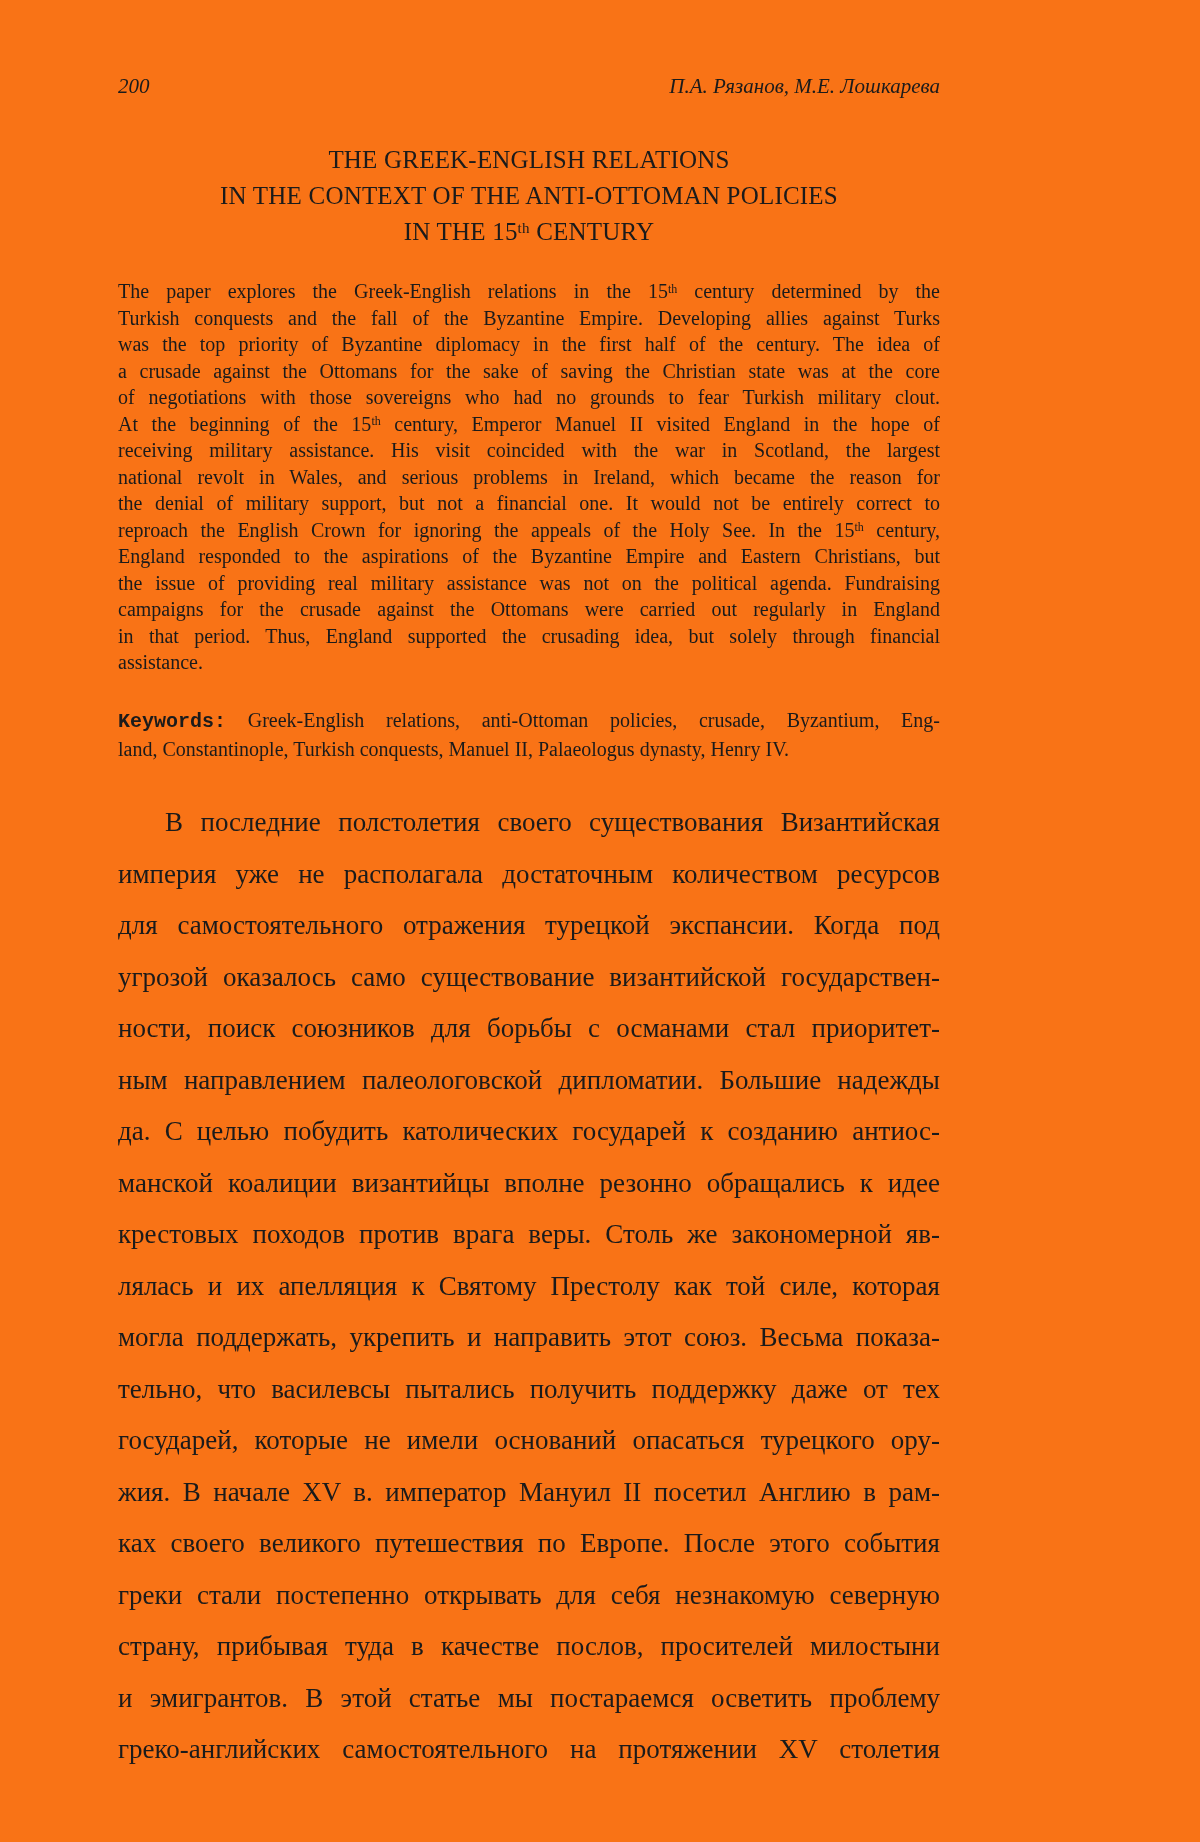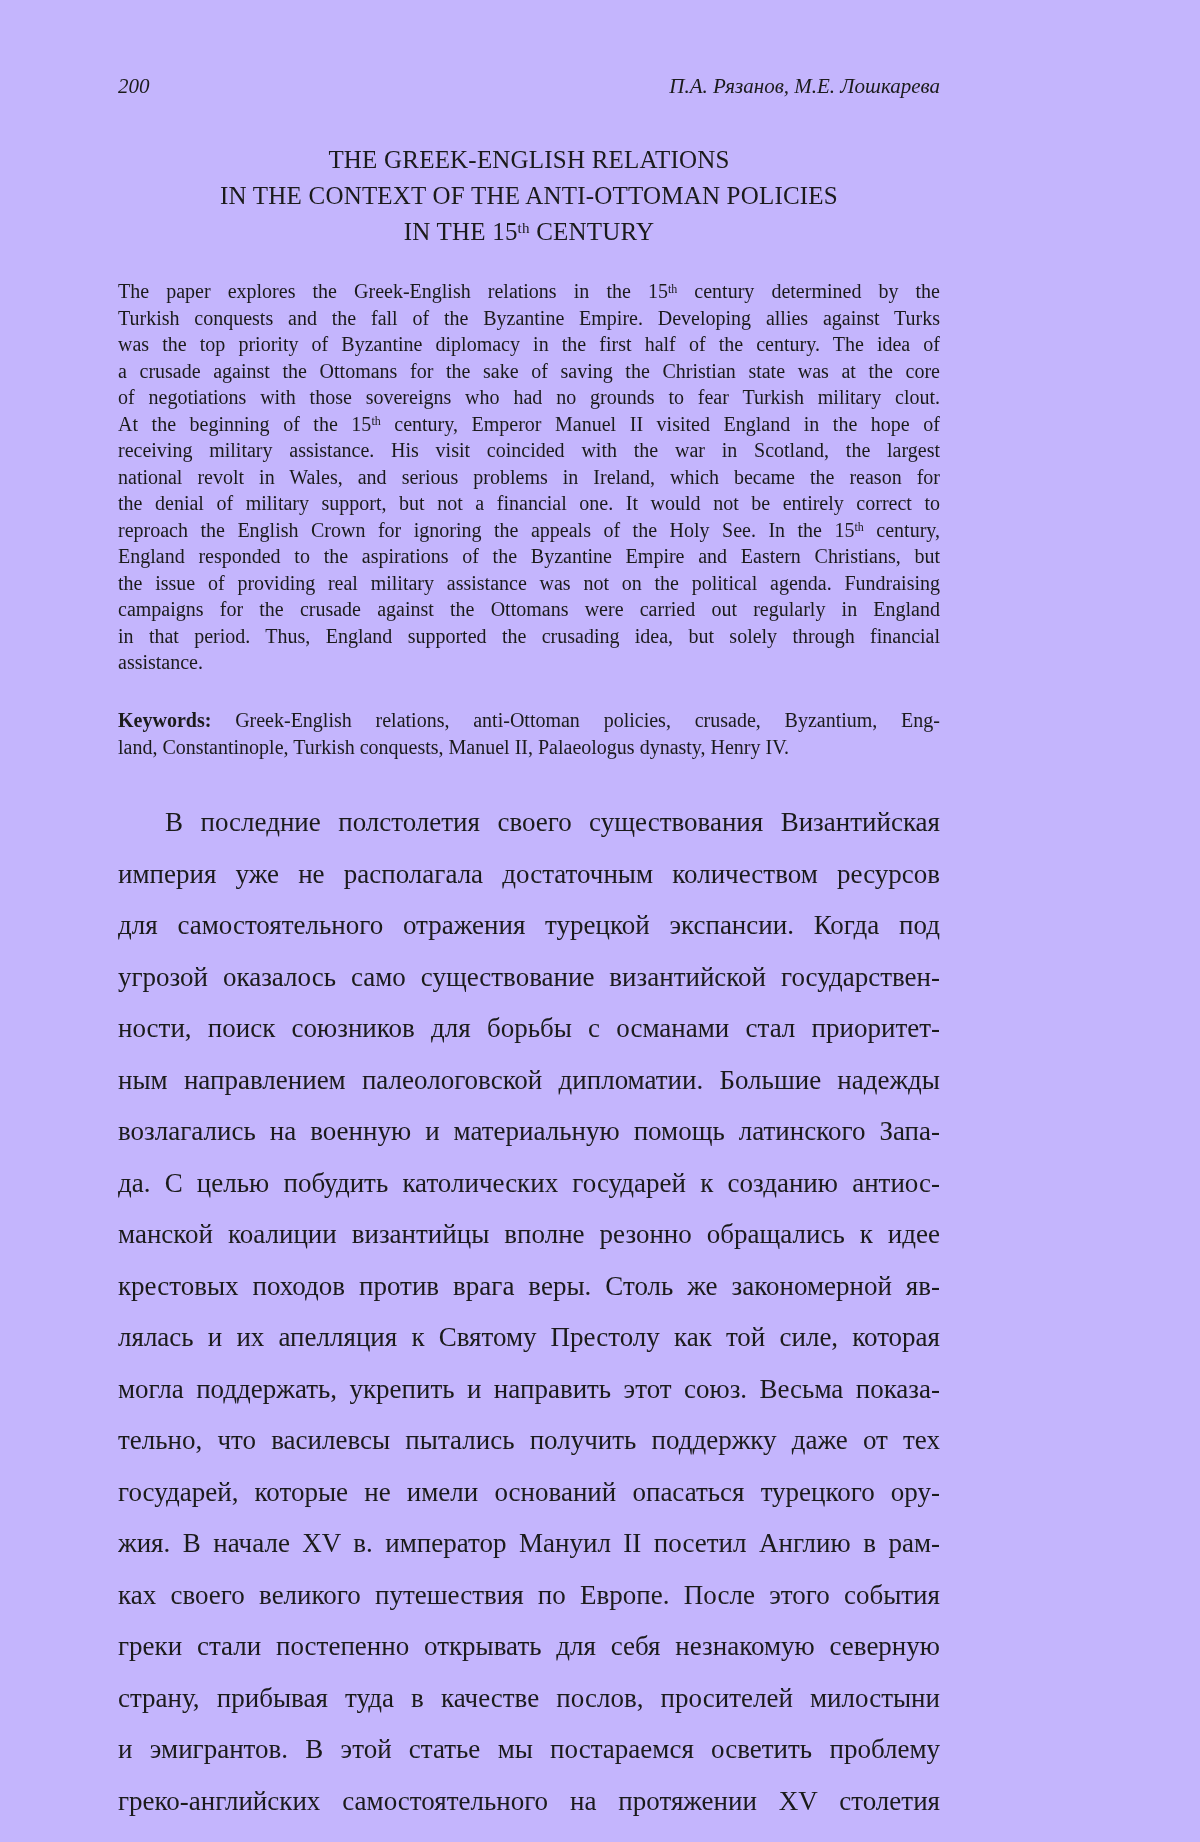--- a/index.html
+++ b/index.html
@@ -8,21 +8,21 @@
     width: 1200px;
     height: 1842px;
     background: #ffffff;
     font-family: "Liberation Serif", serif;
     color: #1b1b1b;
   }
   .page {
     position: relative;
     width: 1200px;
     height: 1842px;
-    background: #c4b5fd;
+    background: #f97316;
     overflow: hidden;
   }
   .block {
     position: absolute;
     left: 118px;
     width: 822px;
   }
   
   .line {
     text-align: justify;
@@ -75,21 +75,21 @@
   }
   .body-text .line:first-child { text-indent: 47px; }
 
   sup {
     font-size: 0.6em;
     vertical-align: baseline;
     position: relative;
     top: -0.45em;
     line-height: 0;
   }
-  .b { font-weight: bold; }
+  .b { font-weight: bold; font-family: Liberation Mono, monospace; }
 </style>
 </head>
 <body>
 
 <div class="page">
 
   <div class="block header">
     <span class="page-number">200</span>
     <div class="running-head">П.А. Рязанов, М.Е. Лошкарева</div>
   </div>
@@ -123,21 +123,20 @@
       <div class="line last"><span>land, Constantinople, Turkish conquests, Manuel II, Palaeologus dynasty, Henry IV.</span></div>
     </div>
 
   <div class="block body-text justify-last">
       <div class="line"><span>В последние полстолетия своего существования Византийская</span></div>
       <div class="line"><span>империя уже не располагала достаточным количеством ресурсов</span></div>
       <div class="line"><span>для самостоятельного отражения турецкой экспансии. Когда под</span></div>
       <div class="line"><span>угрозой оказалось само существование византийской государствен-</span></div>
       <div class="line"><span>ности, поиск союзников для борьбы с османами стал приоритет-</span></div>
       <div class="line"><span>ным направлением палеологовской дипломатии. Большие надежды</span></div>
-      <div class="line"><span>возлагались на военную и материальную помощь латинского Запа-</span></div>
       <div class="line"><span>да. С целью побудить католических государей к созданию антиос-</span></div>
       <div class="line"><span>манской коалиции византийцы вполне резонно обращались к идее</span></div>
       <div class="line"><span>крестовых походов против врага веры. Столь же закономерной яв-</span></div>
       <div class="line"><span>лялась и их апелляция к Святому Престолу как той силе, которая</span></div>
       <div class="line"><span>могла поддержать, укрепить и направить этот союз. Весьма показа-</span></div>
       <div class="line"><span>тельно, что василевсы пытались получить поддержку даже от тех</span></div>
       <div class="line"><span>государей, которые не имели оснований опасаться турецкого ору-</span></div>
       <div class="line"><span>жия. В начале XV в. император Мануил II посетил Англию в рам-</span></div>
       <div class="line"><span>ках своего великого путешествия по Европе. После этого события</span></div>
       <div class="line"><span>греки стали постепенно открывать для себя незнакомую северную</span></div>

